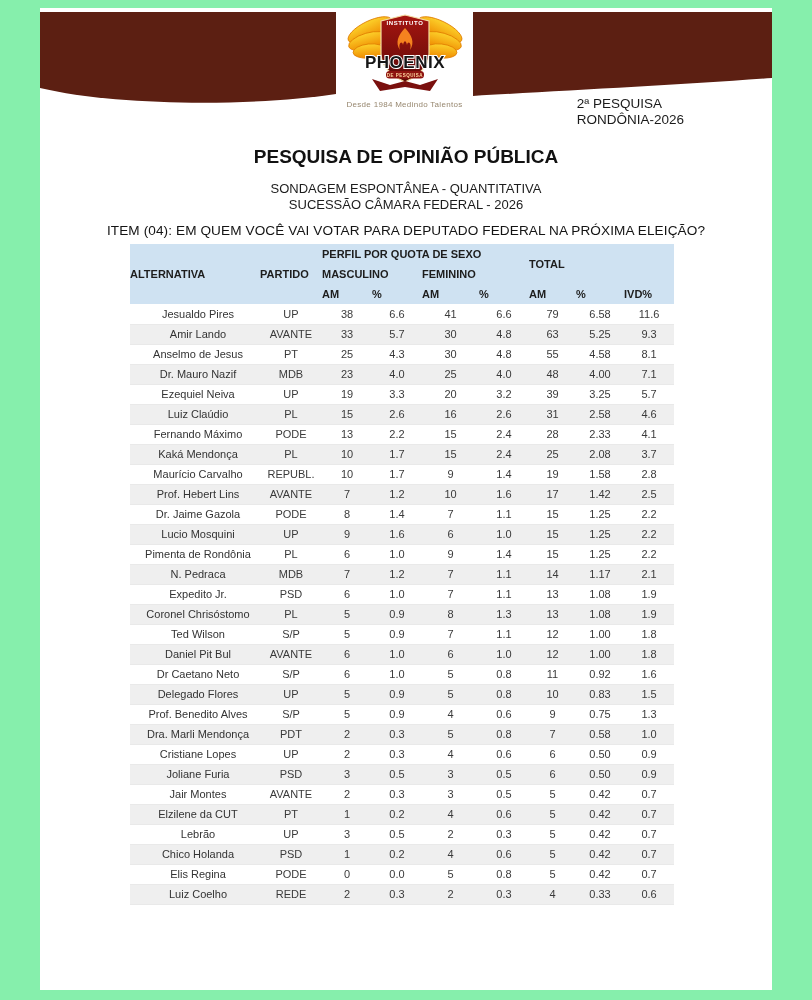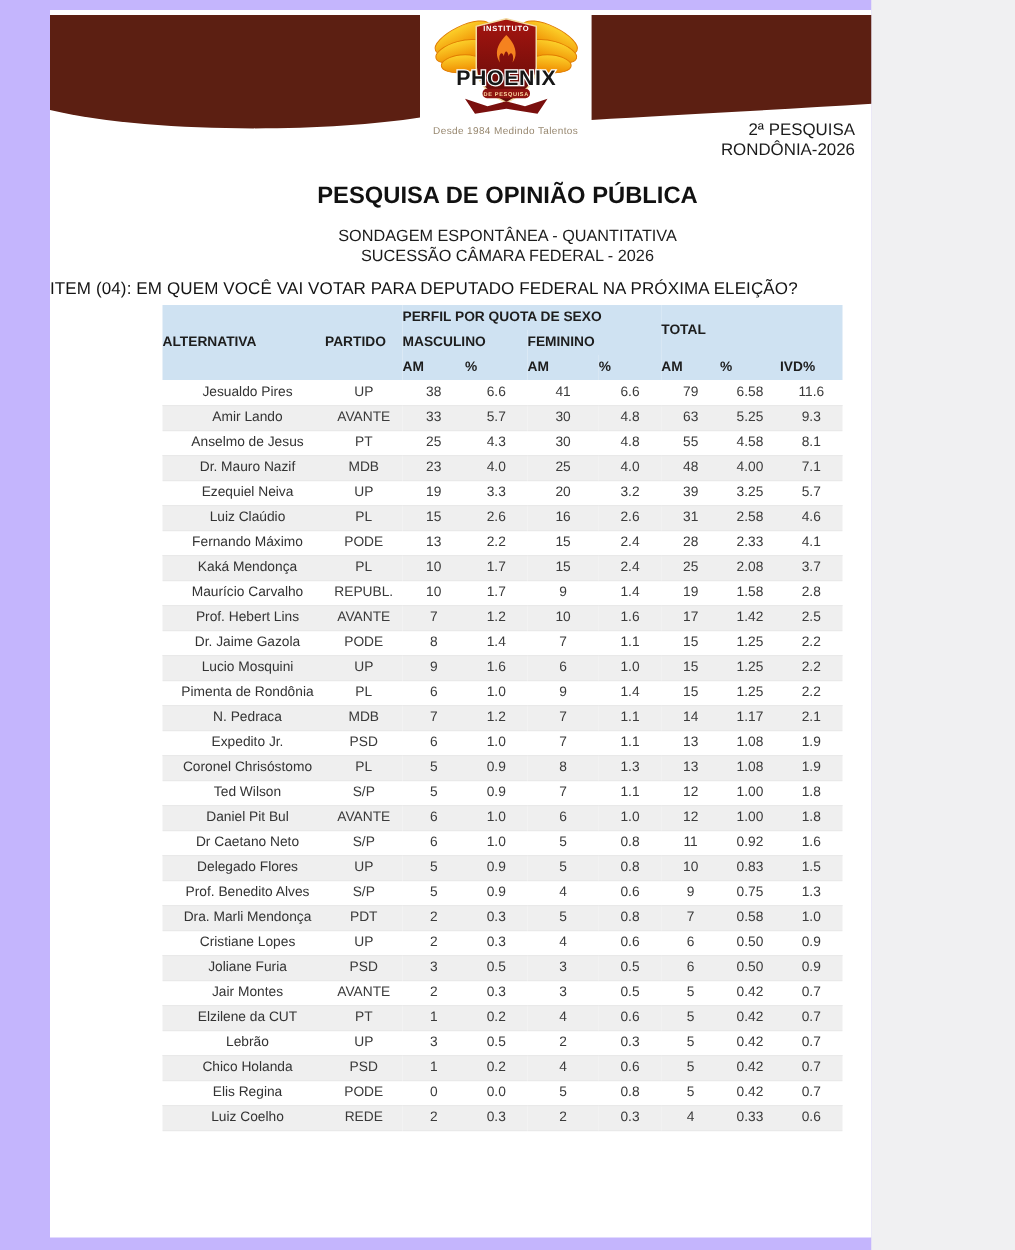--- a/index.html
+++ b/index.html
@@ -2,48 +2,48 @@
 <html><head>
 <meta charset="utf-8">
 <style>
   * { margin:0; padding:0; box-sizing:border-box; }
   html,body { width:812px; }
   body {
     font-family:"Liberation Sans", sans-serif;
     background:#f0f0f2;
     color:#222;
   }
-  .stage { position:relative; width:697px; height:1000px; background:#c4b5fd; overflow:hidden; }
+  .stage { position:relative; width:812px; height:1000px; background:#86efac; overflow:hidden; }
   .page {
     position:absolute; left:40px; top:8px; width:732px; height:982px;
     background:#ffffff;
   }
   
   .banner-svg { position:absolute; top:4px; display:block; }
   .banner-left { left:0; }
   .banner-right { left:433px; }
   
   .logo-box {
     position:absolute; left:296px; top:0; width:137px; height:112px;
     background:#fff; text-align:center;
   }
   .logo-box svg { display:block; margin:2px auto 0 auto; }
   .logo-tagline {
     font-size:8px; color:#97876f; letter-spacing:0.3px; margin-top:-2px;
   }
   
   .badge {
-    position:absolute; top:88px; right:88px; text-align:right;
+    position:absolute; top:88px; right:88px; 
     font-size:13.5px; line-height:16px; color:#1b1b1b;
   }
   
   .content { position:absolute; left:0; top:138px; width:732px; }
   .title { text-align:center; font-size:19px; font-weight:bold; color:#111; }
   .subtitles { margin-top:13px; text-align:center; font-size:13px; line-height:15.5px; color:#1c1c1c; }
-  .question { margin-top:11px; text-align:left; font-size:13.6px; color:#141414; letter-spacing:0.1px; }
+  .question { margin-top:11px; text-align:center; font-size:13.6px; color:#141414; letter-spacing:0.1px; }
   
   table.results {
     margin:6px 0 0 90px; width:544px;
     border-collapse:collapse; table-layout:fixed;
   }
   table.results thead th {
     background:#cfe2f2; color:#1d1d1d; font-size:11px; font-weight:bold;
     text-align:left; vertical-align:middle; height:20px; padding:0;margin-top:43px;
   }
   table.results tbody td {

